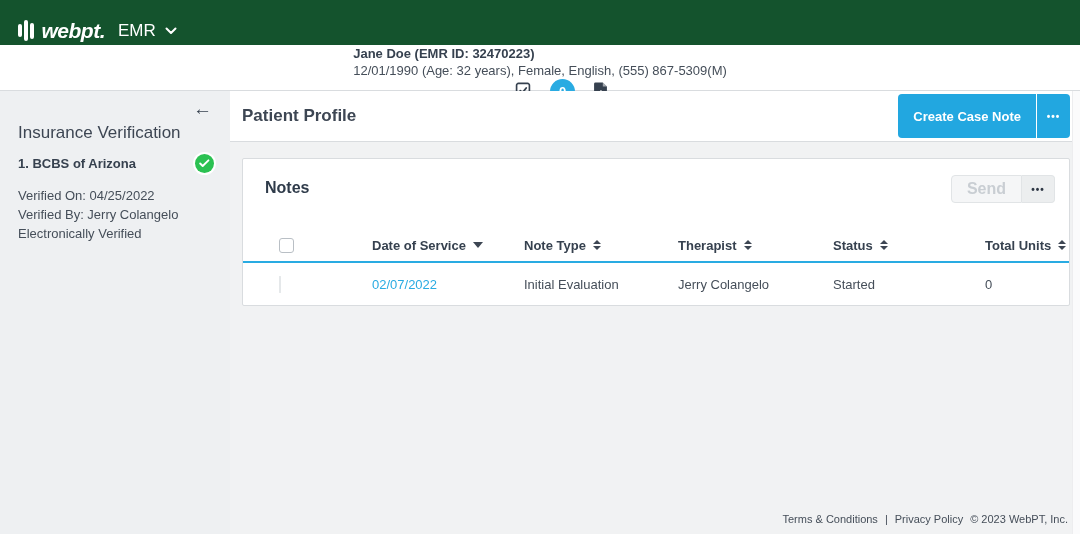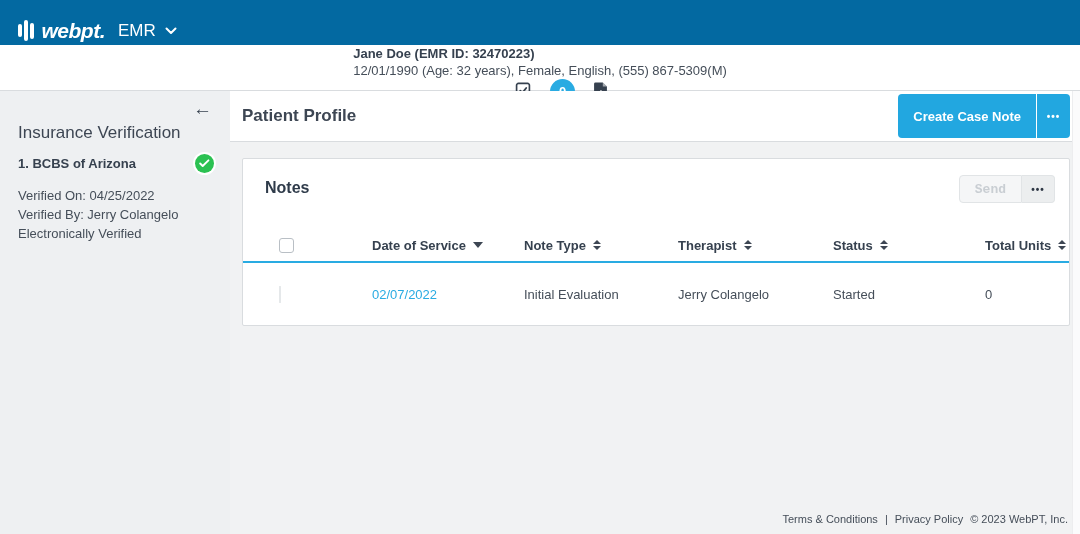--- a/index.html
+++ b/index.html
@@ -8,21 +8,21 @@
     font-family:"Liberation Sans", sans-serif;
     background:#f1f2f3;
     position:relative;
     overflow:hidden;
     color:#454e59;
   }
 
   
   .topbar {
     position:absolute; top:0; left:0; right:0; height:45px;
-    background:#0369a1;
+    background:#14532d;
     display:flex; align-items:center; justify-content:space-between;
     padding:16px 14px 0 18px;
   }
   .brand { display:flex; align-items:center; }
   .logo-bars { display:flex; align-items:center; gap:2.5px; margin-right:8px; }
   .logo-bars i { display:block; width:3.5px; background:#fff; border-radius:2px; }
   .logo-bars i:nth-child(1){ height:13px; }
   .logo-bars i:nth-child(2){ height:21px; }
   .logo-bars i:nth-child(3){ height:16px; }
   .brand-text { color:#fff; font-size:21px; font-weight:bold; font-style:italic; letter-spacing:-0.5px; }
@@ -97,38 +97,38 @@
   .content { position:absolute; top:142px; left:230px; right:0; bottom:0; }
   .card {
     position:absolute; top:16px; left:12px; width:828px;
     background:#fff; border:1px solid #d9dcdf; border-radius:2px;
   }
   .card-header { position:relative; height:70px; }
   .notes-title { position:absolute; left:22px; top:20px; font-size:16px; font-weight:bold; color:#2f3b4a; }
   .send-group { position:absolute; right:14px; top:16px; display:flex; }
   .send-btn {
     height:28px; padding:0 15px; background:#f5f6f7; border:1px solid #e1e4e6;
-    border-radius:4px 0 0 4px; color:#c9ced3; font-size:13px; font-weight:bold;
-    font-family:Liberation Mono, monospace; cursor:default;
+    border-radius:4px 0 0 4px; color:#c9ced3; font-size:16px; font-weight:bold;
+    font-family:Liberation Sans, sans-serif; cursor:default;
   }
   .more-btn {
     height:28px; width:33px; background:#eceeef; border:1px solid #e1e4e6; border-left:none;
     border-radius:0 4px 4px 0; color:#2d3643; font-size:10px; font-weight:bold;
     letter-spacing:1px; font-family:inherit; cursor:pointer;
     display:flex; align-items:center; justify-content:center;
   }
   .tgrid { display:grid; grid-template-columns:86px 145px 147px 148px 145px 1fr; padding-left:36px; align-items:center;gap:7px; }
   .thead { height:34px; border-bottom:2px solid #29abe2; }
   .th { display:flex; align-items:center; gap:7px; font-size:13px; font-weight:bold; color:#36414f; }
   .sort { display:flex; flex-direction:column; gap:2px; }
   .tri { width:0; height:0; border-left:4px solid transparent; border-right:4px solid transparent; }
   .tri-up { border-bottom:4px solid #3d4653; }
   .tri-down { border-top:4px solid #3d4653; }
   .tri-down.big { border-left-width:5px; border-right-width:5px; border-top-width:6px; }
-  .trow { height:62px; font-size:13px; color:#454e59; }
+  .trow { height:42px; font-size:13px; color:#454e59; }
   .checkbox { width:15px; height:15px; border:1.5px solid #b9bfc5; border-radius:3px; background:#fff; cursor:pointer; }
   .checkbox.disabled { background:#e5e8ea; border-color:#e5e8ea; cursor:default; }
   .date-link { color:#29abe2; cursor:pointer; }
 
   
   .footer {
     position:absolute; bottom:0; left:230px; right:12px; height:30px;
     display:flex; align-items:center; justify-content:flex-end; gap:7px;
     font-size:11px; color:#454e59;
   }

